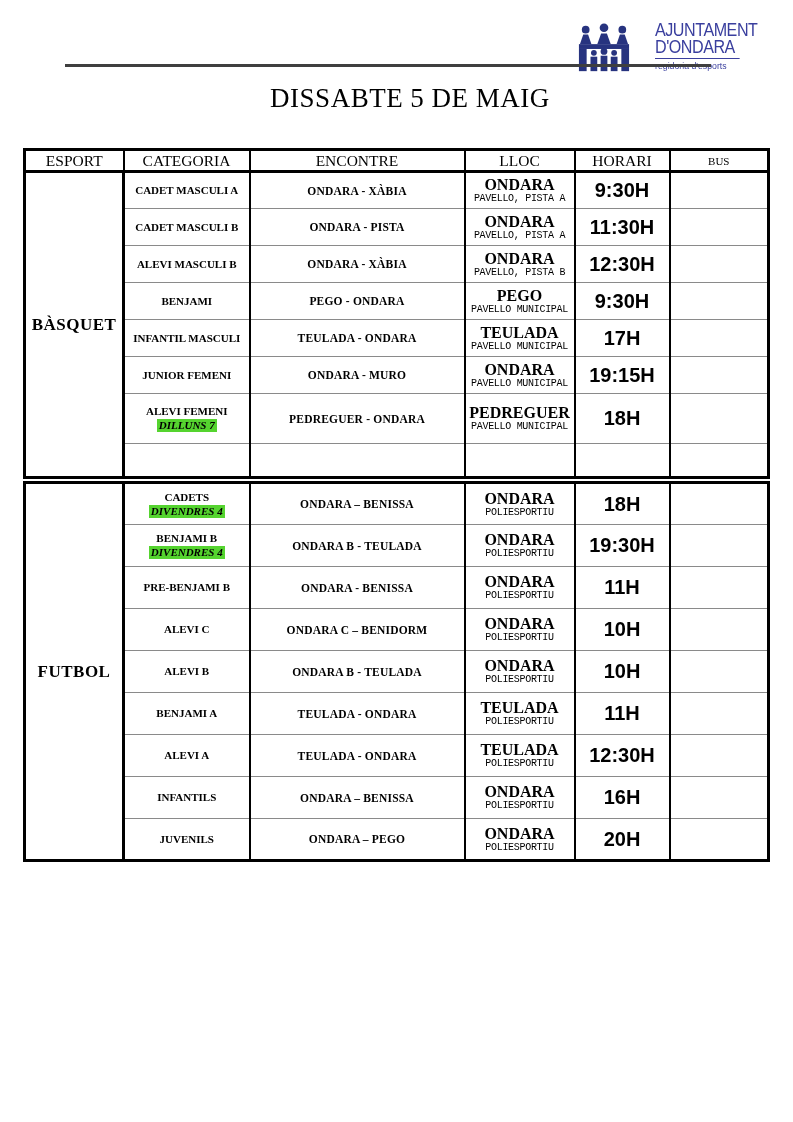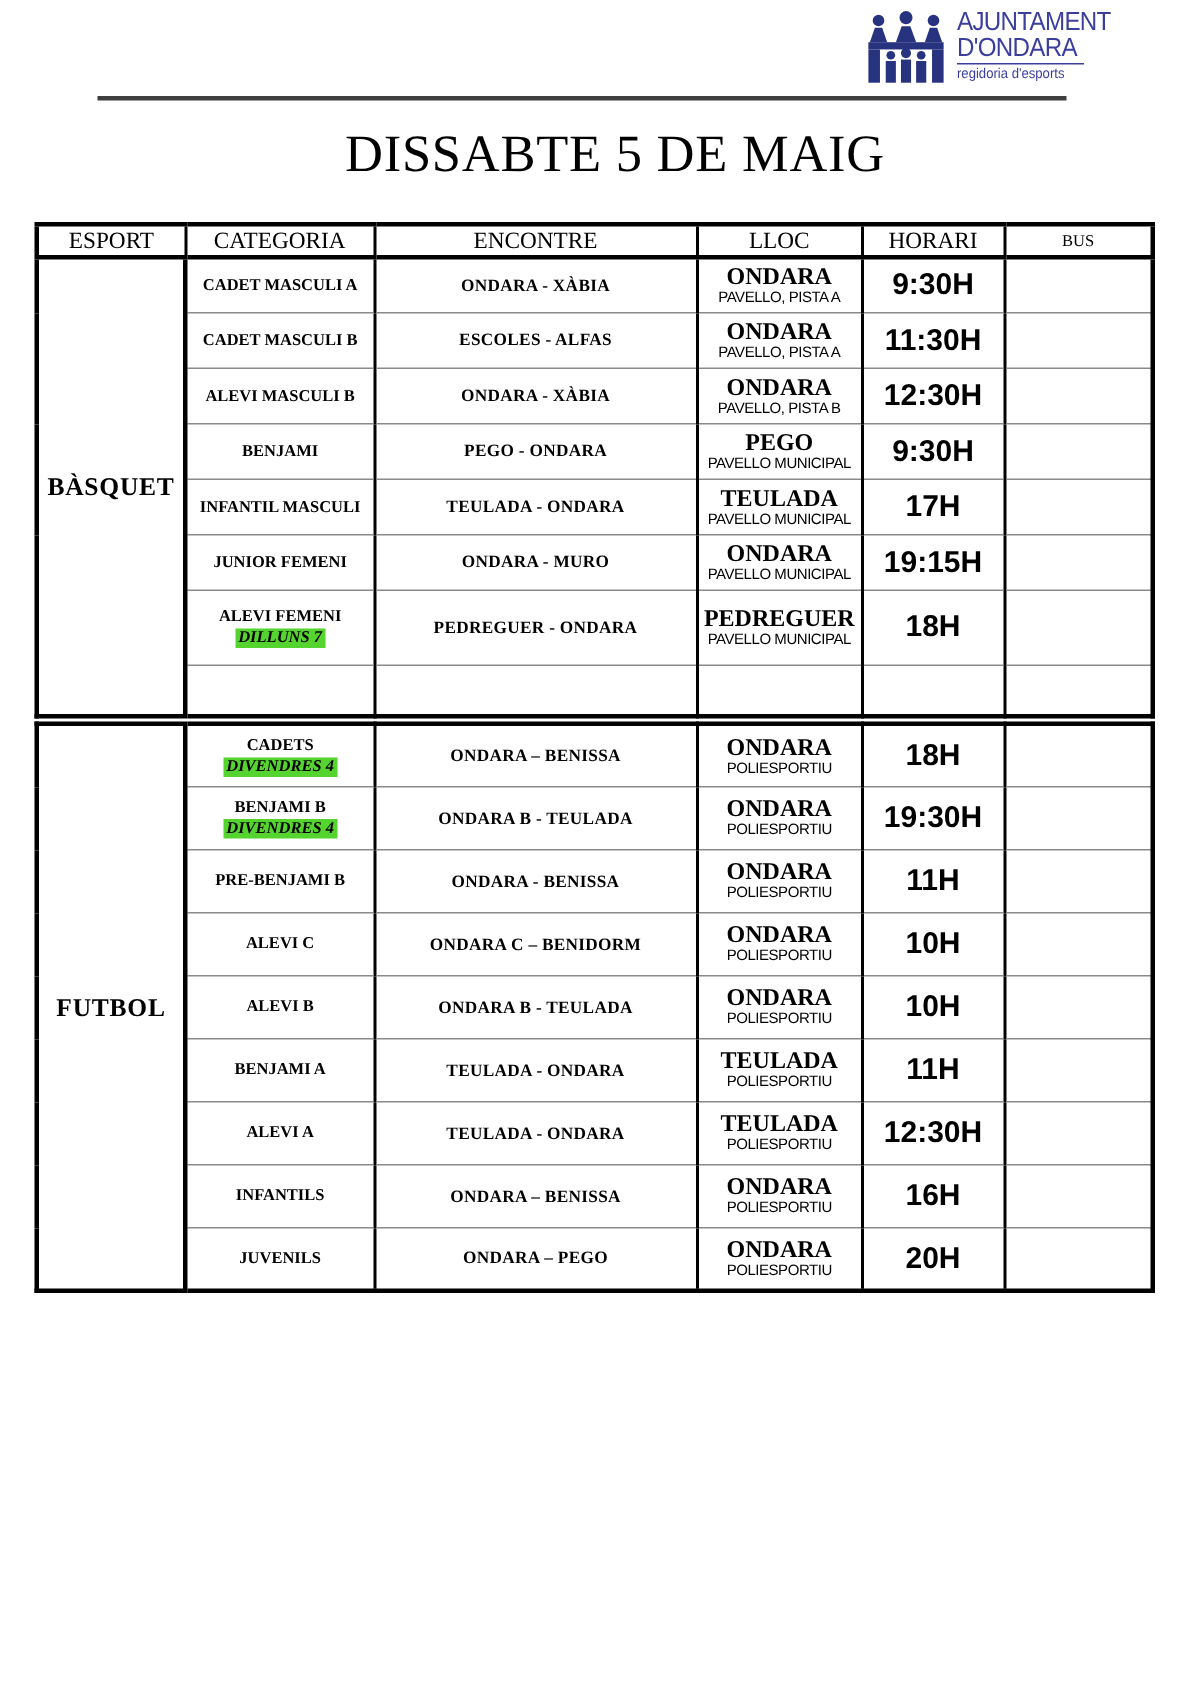--- a/index.html
+++ b/index.html
@@ -5,51 +5,51 @@
   :root { --logo-blue:#27337f; --logo-text:#3a3f9e; --hl:#55d42f; }
   * { box-sizing:border-box; }
   html,body { margin:0; padding:0; }
   body {
     width:793px; height:1122px; position:relative; background:#ffffff;
     font-family:"Liberation Serif", serif; color:#000;
   }
   .doc-title { position:absolute; left:88px; top:21px; font-size:15.5px; line-height:20px; }
   .divider { position:absolute; left:65px; top:64px; width:646px; height:3px; background:#3f3f3f; }
 
-  .logo { position:absolute; left:577px; top:6px; display:flex; align-items:flex-start; gap:7px;justify-content:center; }
+  .logo { position:absolute; left:577px; top:22px; display:flex; align-items:flex-start; gap:24px;justify-content:center; }
   .logo-icon { color:var(--logo-blue); width:54px; height:52px; display:block; }
   .logo-text { font-family:"Liberation Sans", sans-serif; color:var(--logo-text);
                transform:scaleX(.92); transform-origin:left top; }
   .logo-org { font-size:17.5px; line-height:16.5px; letter-spacing:-0.5px; white-space:nowrap; }
   .logo-sep { width:92px; border-top:1.5px solid var(--logo-text); margin:3px 0 1px; }
   .logo-dept { font-size:9.5px; }
 
   .page-title { position:absolute; top:83px; left:30px; width:760px; text-align:center;
-                font-size:35px; letter-spacing:0.5px; }
+                font-size:27px; letter-spacing:0.5px; }
 
   .schedule { position:absolute; left:23px; top:148px; width:628px; }
   table { border-collapse:collapse; table-layout:fixed; width:744px; background:#fff;
           border:3px solid #000; }
   #t2 { margin-top:2px; }
   th, td { border-left:2px solid #000; border-right:2px solid #000; text-align:center;
            vertical-align:middle; padding:1px 2px; overflow:hidden; }
   thead th { border-top:3px solid #000; border-bottom:3px solid #000;
              font-weight:normal; font-size:15.5px; height:22px; padding:0; }
   th.bus-th { font-size:11px; }
   tbody tr + tr td { border-top:1px solid #8a8a8a; }
   #t1 tbody tr { height:37px; }
   #t1 tbody tr.tall { height:50px; }
   #t1 tbody tr.empty-row { height:34px; }
   #t2 tbody tr { height:42px; }
   .sport-cell { font-weight:bold; font-size:17px; letter-spacing:0.5px;
                 border-right:3px solid #000; }
   .cat-cell { font-weight:bold; font-size:11px; line-height:13px; }
   .enc-cell { font-weight:bold; font-size:11.5px; letter-spacing:0.2px; }
   .lloc-main { font-weight:bold; font-size:16px; line-height:16px; }
-  .lloc-sub { font-family:Liberation Sans, sans-serif; font-size:10px; line-height:11px;
+  .lloc-sub { font-family:Liberation Mono, monospace; font-size:10px; line-height:11px;
               letter-spacing:-0.3px; }
   .horari-cell { font-family:"Liberation Sans", sans-serif; font-weight:bold; font-size:20px; }
   .note { display:inline-block; background:var(--hl); font-style:italic; font-weight:bold;
           font-size:11px; line-height:13px; padding:0 2px; margin-top:1px; }
 </style>
 </head>
 <body>
 
 <div class="doc-title">
 </div>
@@ -117,21 +117,21 @@
             <div class="lloc-main">ONDARA</div>
             <div class="lloc-sub">PAVELLO, PISTA A</div>
           </td>
           <td class="horari-cell">9:30H</td>
           <td class=""></td>
         </tr>
         <tr>
           <td class="cat-cell">
             <div>CADET MASCULI B</div>
           </td>
-          <td class="enc-cell">ESCOLES - ALFAS</td>
+          <td class="enc-cell">ONDARA - PISTA</td>
           <td class="">
             <div class="lloc-main">ONDARA</div>
             <div class="lloc-sub">PAVELLO, PISTA A</div>
           </td>
           <td class="horari-cell">11:30H</td>
           <td class=""></td>
         </tr>
         <tr>
           <td class="cat-cell">
             <div>ALEVI MASCULI B</div>

